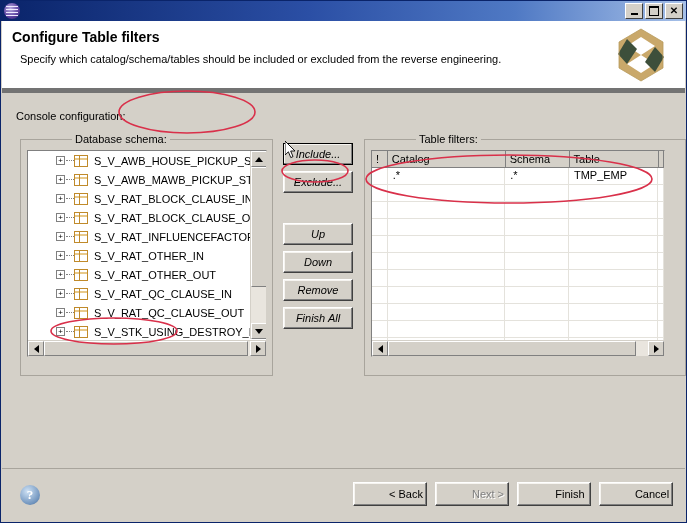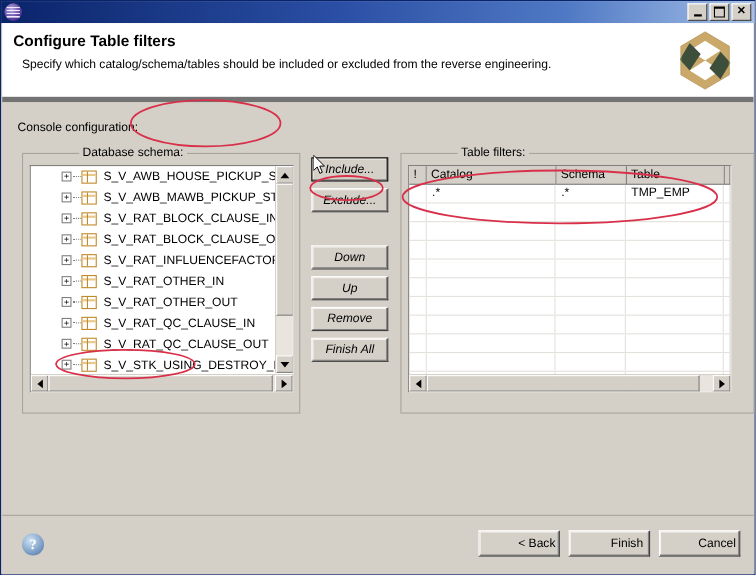--- a/index.html
+++ b/index.html
@@ -441,22 +441,22 @@
               <i class="rt-tri"></i>
             </div>
         </div>
       </div>
     </div>
 
     <div class="mid-btns">
       <div class="btn focused">Include...</div>
       <div class="btn">Exclude...</div>
       <div class="mid-gap"></div>
+      <div class="btn">Up</div>
       <div class="btn">Down</div>
-      <div class="btn">Up</div>
       <div class="btn">Remove</div>
       <div class="btn">Finish All</div>
     </div>
 
     <div class="btn btn-refresh">Refresh</div>
 
     <div class="group grp-filters">
       <span class="legend">Table filters:</span>
       <div class="grid-wrap">
         <div class="grid-head" id="grid-head">
@@ -562,20 +562,21 @@
             </div>
         </div>
       </div>
     </div>
   </div>
 
   <div class="footer">
     <div class="help-icon">?</div>
     <div class="footer-btns">
       <div class="btn">&lt; Back</div>
+      <div class="btn disabled">Next &gt;</div>
       <div class="btn">Finish</div>
       <div class="btn">Cancel</div>
     </div>
   </div>
 
   <svg class="annot" style="left:0;top:0;width:687px;height:523px;" viewBox="0 0 687 523">
     <ellipse class="ink" cx="186" cy="111" rx="68" ry="21"></ellipse>
     <ellipse class="ink" cx="113" cy="330" rx="63" ry="13"></ellipse>
     <ellipse class="ink" cx="314" cy="170" rx="33" ry="11"></ellipse>
     <ellipse class="ink" cx="508" cy="178" rx="143" ry="24"></ellipse>

